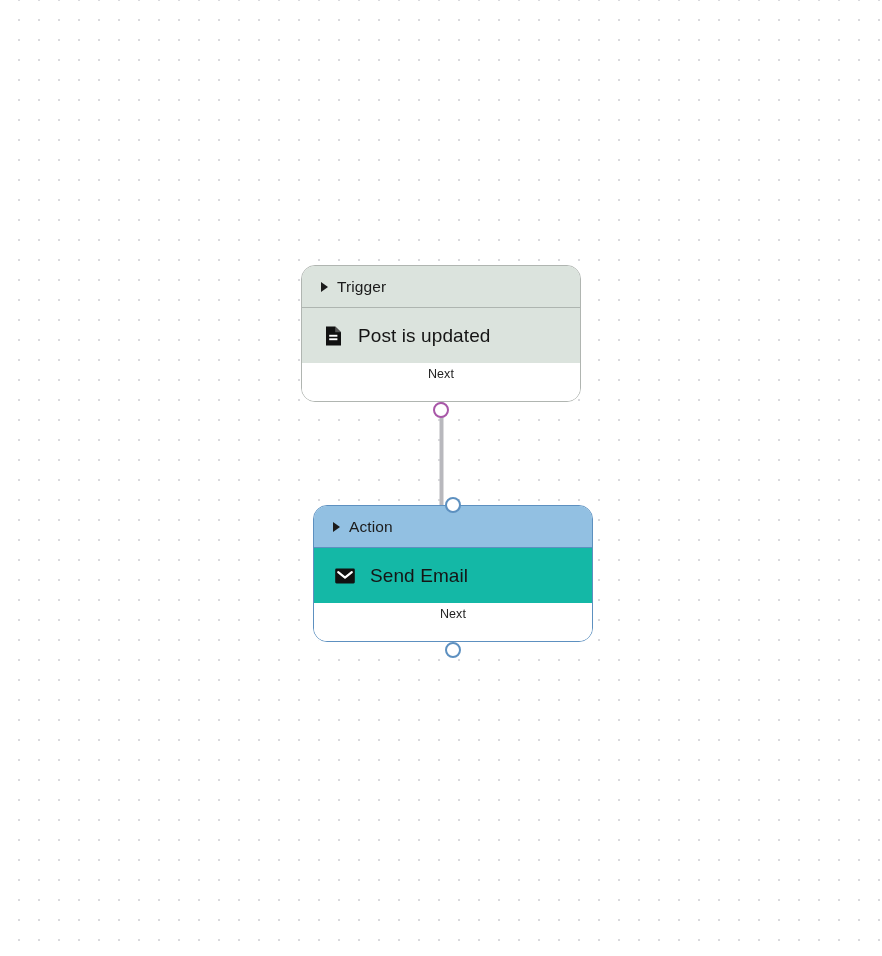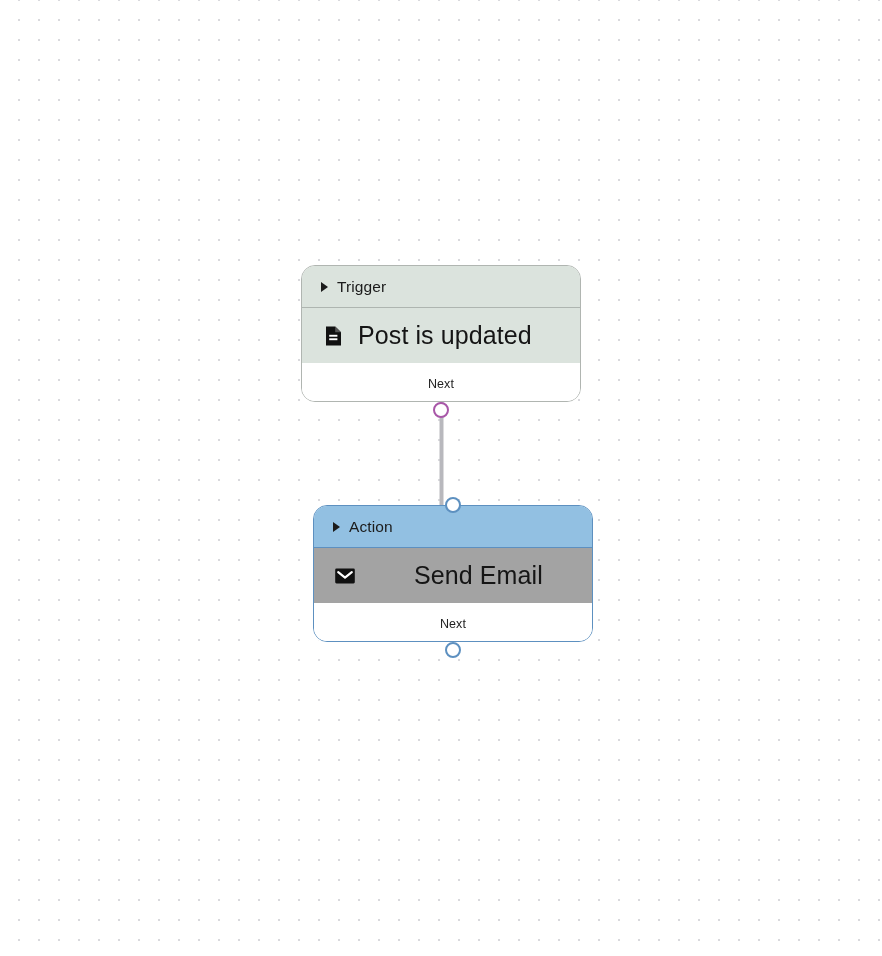--- a/index.html
+++ b/index.html
@@ -81,50 +81,50 @@
   .node-body .glyph {
     width: 26px;
     height: 26px;
     flex: 0 0 auto;
     margin-right: 12px;
     display: flex;
     align-items: center;
     justify-content: center;
   }
   .node-body .node-label {
-    font-size: 25px;
+    font-size: 19px;
     color: #151515;
     letter-spacing: 0.1px;
   }
   .node-footer {
     height: 38px;
     background: #ffffff;
     border-top: 1.5px solid transparent;
     position: relative;
     display: flex;
     align-items: flex-start;
     justify-content: center;
-    padding-top: 13px;
+    padding-top: 3px;
     box-sizing: border-box;
   }
   .node-footer .next-label {
     font-size: 12.5px;
     color: #222222;
     letter-spacing: 0.1px;
   }
 
   
   #node-trigger .node-inner { border-color: #b0b5b1; }
   #node-trigger .node-header { background: #dbe3dd; }
   #node-trigger .node-body   { background: #dbe3dd; border-top-color: #aeb5b0; }
 
   
   #node-action .node-inner { border-color: #5d90c0; }
   #node-action .node-header { background: #92c0e2; }
-  #node-action .node-body   { background: #a3a3a3; border-top-color: #5d90c0; gap: 44px; }
+  #node-action .node-body   { background: #14b8a6; border-top-color: #5d90c0; }
 
   
   .handle {
     position: absolute;
     width: 16px;
     height: 16px;
     border-radius: 50%;
     background: #ffffff;
     box-sizing: border-box;
     left: 50%;

